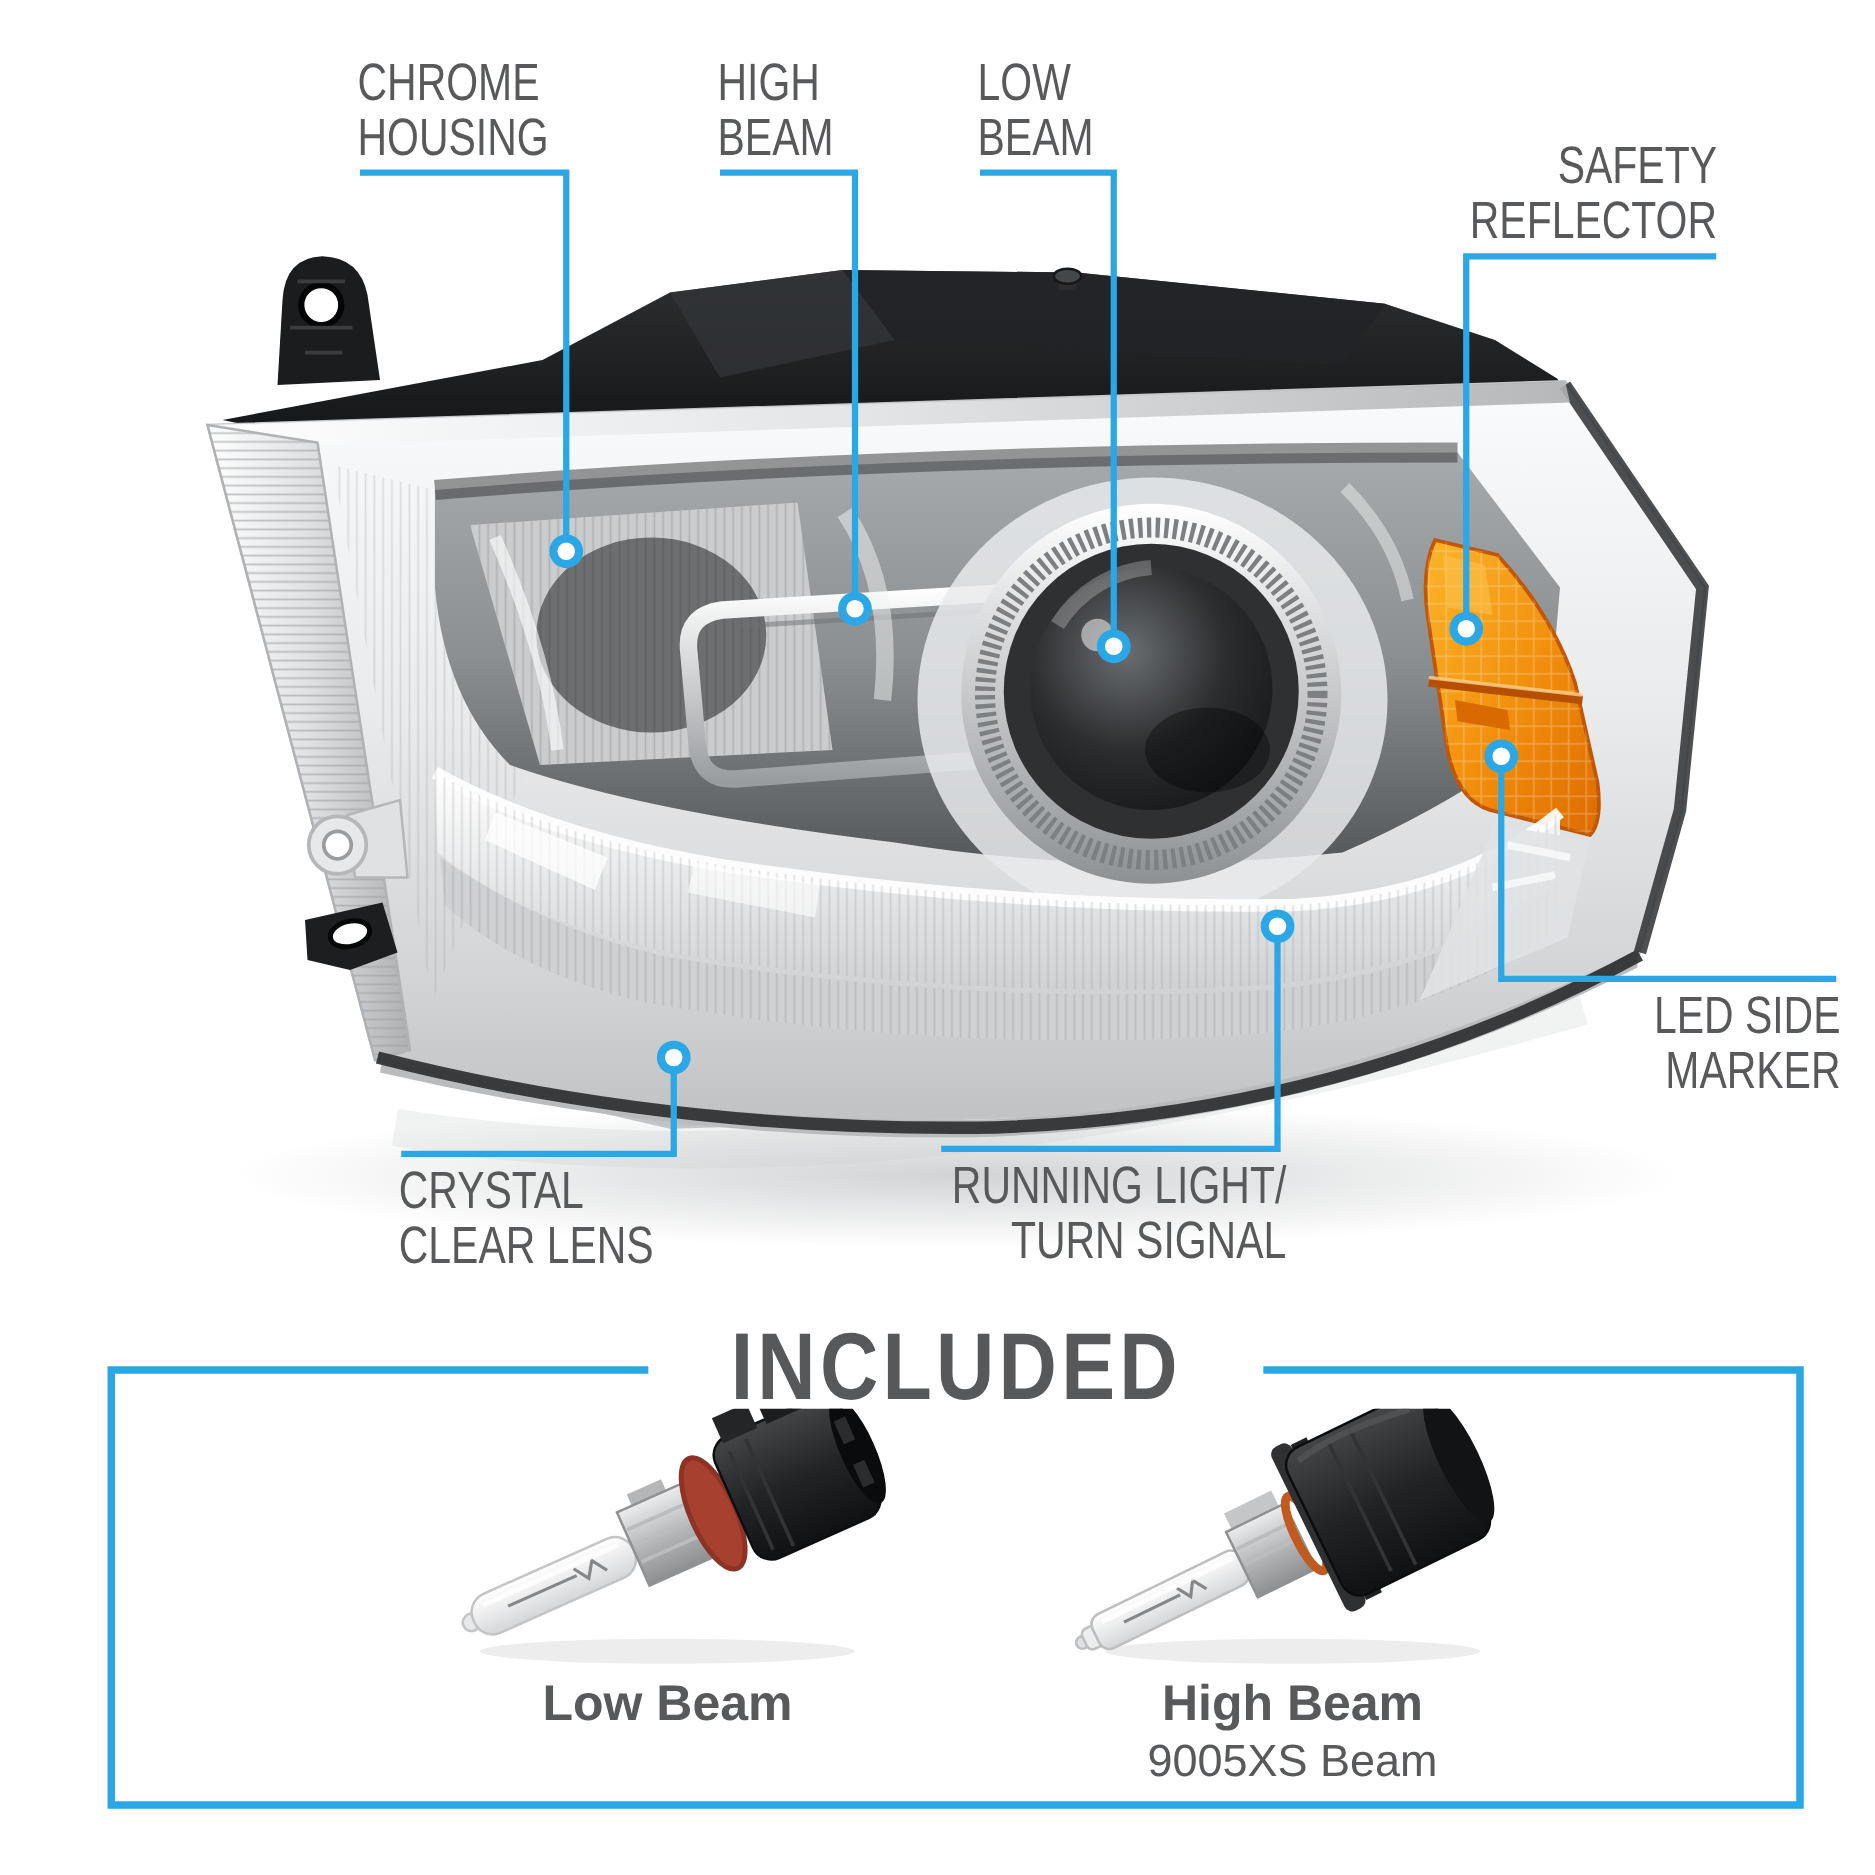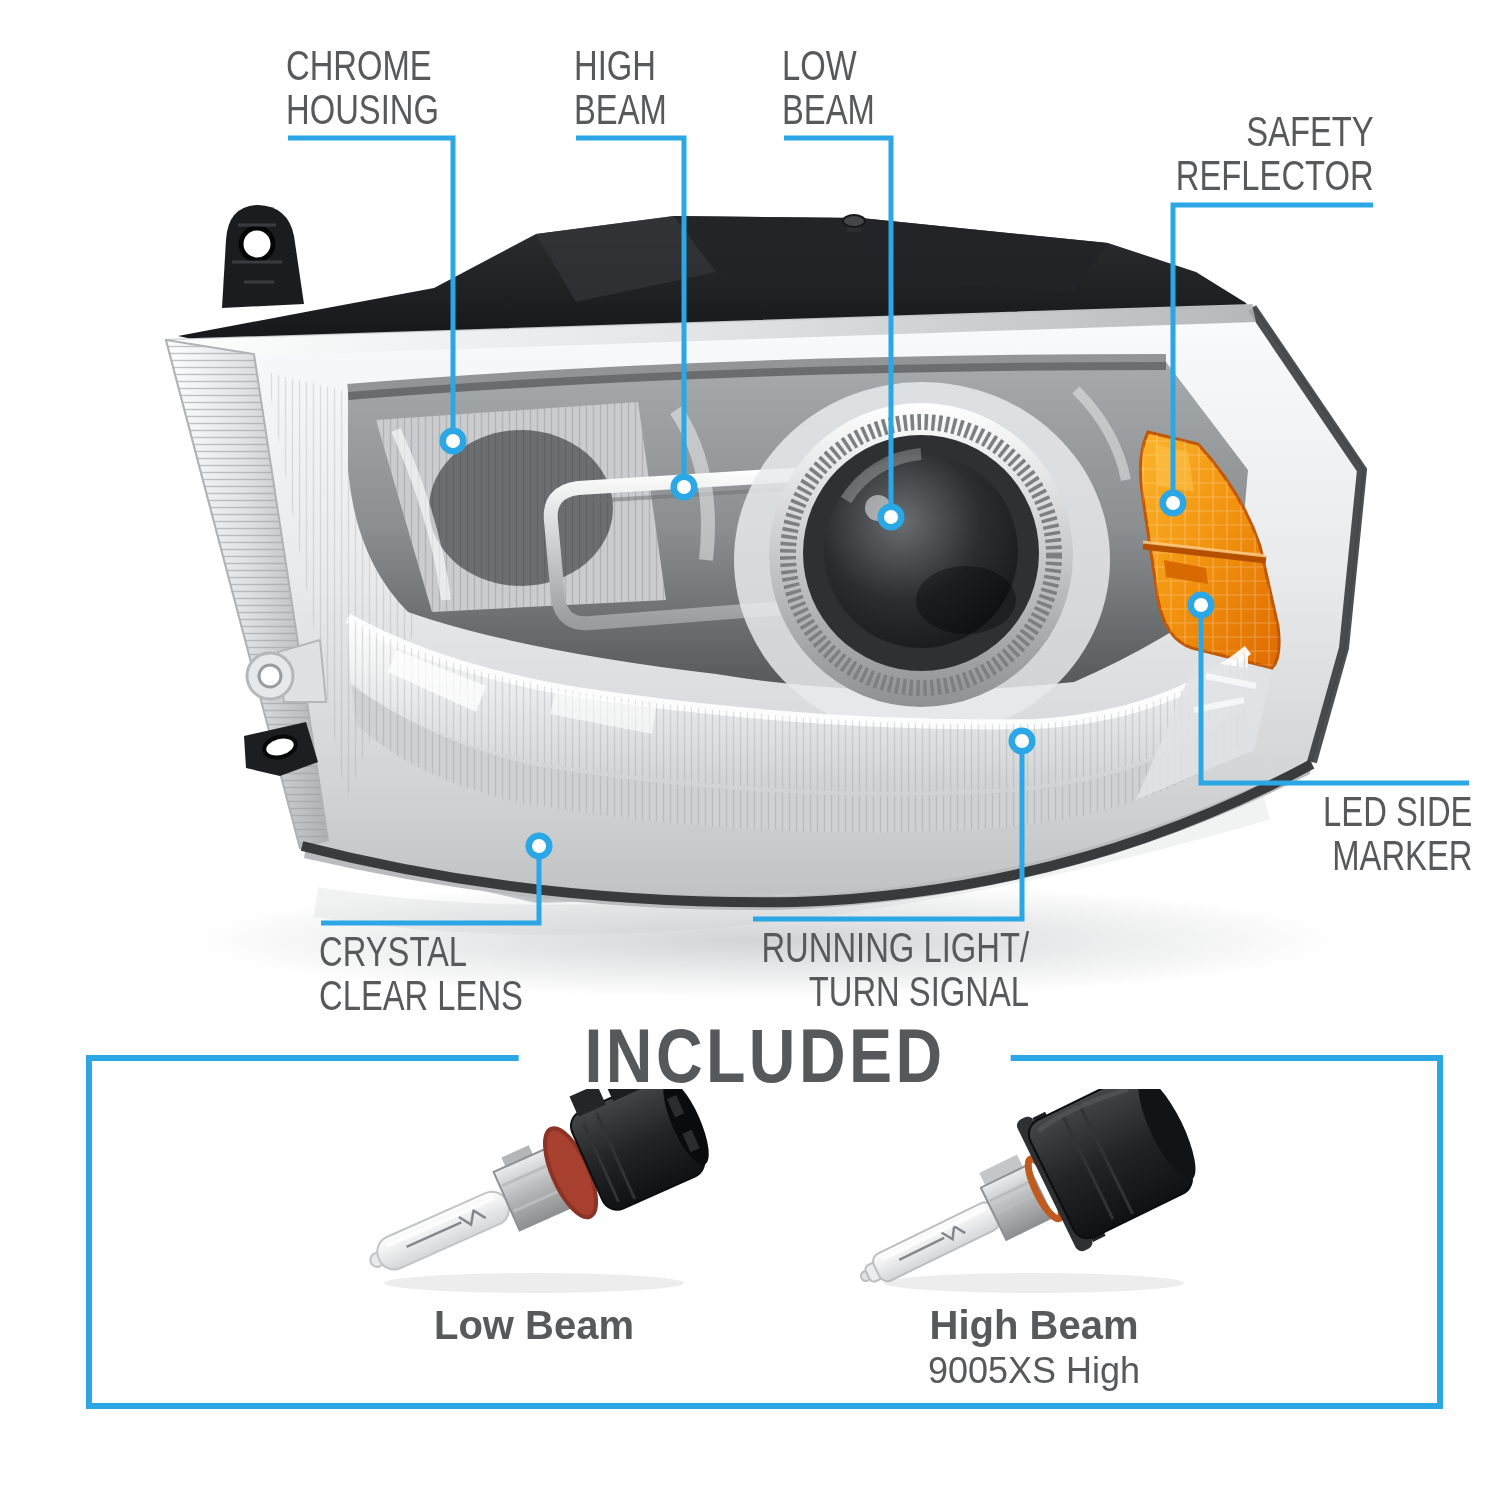--- a/index.html
+++ b/index.html
@@ -7,21 +7,21 @@
   .stage{position:relative;width:1500px;height:1126px;background:#fff;margin-left:16px;}
   svg{display:block;}
   .art{position:absolute;left:0;top:0;}
   .callout-overlay{position:absolute;left:0;top:0;pointer-events:none;}
   .cline{fill:none;stroke:#2AA7E4;stroke-width:5px;}
   .dot-outer{fill:#2AA7E4;}
   .dot-inner{fill:#fff;}
   .label{position:absolute;color:#58595B;font-size:42px;line-height:1.05;white-space:pre-line;font-weight:400;}
   .label.l{transform:scaleX(.78);transform-origin:left top;text-align:left;}
   .label.r{transform:scaleX(.78);transform-origin:right top;text-align:right;}
-  .included-box{position:absolute;left:70px;top:1055px;width:1357px;height:354px;border:6px solid #2AA7E4;box-sizing:border-box;background:#fff;}
+  .included-box{position:absolute;left:70px;top:1093px;width:1357px;height:354px;border:6px solid #2AA7E4;box-sizing:border-box;background:#fff;}
   .included-title{position:absolute;top:-47px;left:50%;transform:translateX(-50%);background:#fff;padding:0 34px;font-size:76px;font-weight:bold;color:#57585A;line-height:1.1;white-space:nowrap;}
   .included-title .cond{display:inline-block;transform:scaleX(.85);letter-spacing:4px;}
   .bulb-item{position:absolute;width:460px;text-align:center;color:#58595B;}
   .bulb-item.low{left:212px;top:28px;}
   .bulb-item.high{left:712px;top:28px;}
   .bulb-name{font-size:40px;font-weight:bold;margin-top:4px;}
   .bulb-type{font-size:36px;margin-top:2px;}
 </style>
 </head>
 <body>
@@ -306,17 +306,17 @@
           <ellipse cx="242" cy="105" rx="9" ry="33" fill="none" stroke="#C05A1E" stroke-width="7"></ellipse>
           <rect x="244" y="32" width="18" height="146" rx="7" fill="#2e3032"></rect>
           <rect x="262" y="36" width="14" height="138" fill="#1f2123"></rect>
           <rect x="250" y="40" width="130" height="130" rx="16" fill="url(#blkG)" stroke="#0c0d0e" stroke-width="2"></rect>
           <path d="M290,48 V162 M310,44 V166" stroke="#313335" stroke-width="3"></path>
           <ellipse cx="378" cy="105" rx="16" ry="56" fill="#121314"></ellipse>
           <path d="M262,50 Q300,42 360,52" stroke="#55575a" stroke-width="5" fill="none" opacity=".7"></path>
         </g>
       </svg>
       <div class="bulb-name">High Beam</div>
-      <div class="bulb-type">9005XS High</div>
+      <div class="bulb-type">9005XS Beam</div>
     </div>
   </div>
 
 </div>
 
 </body></html>

